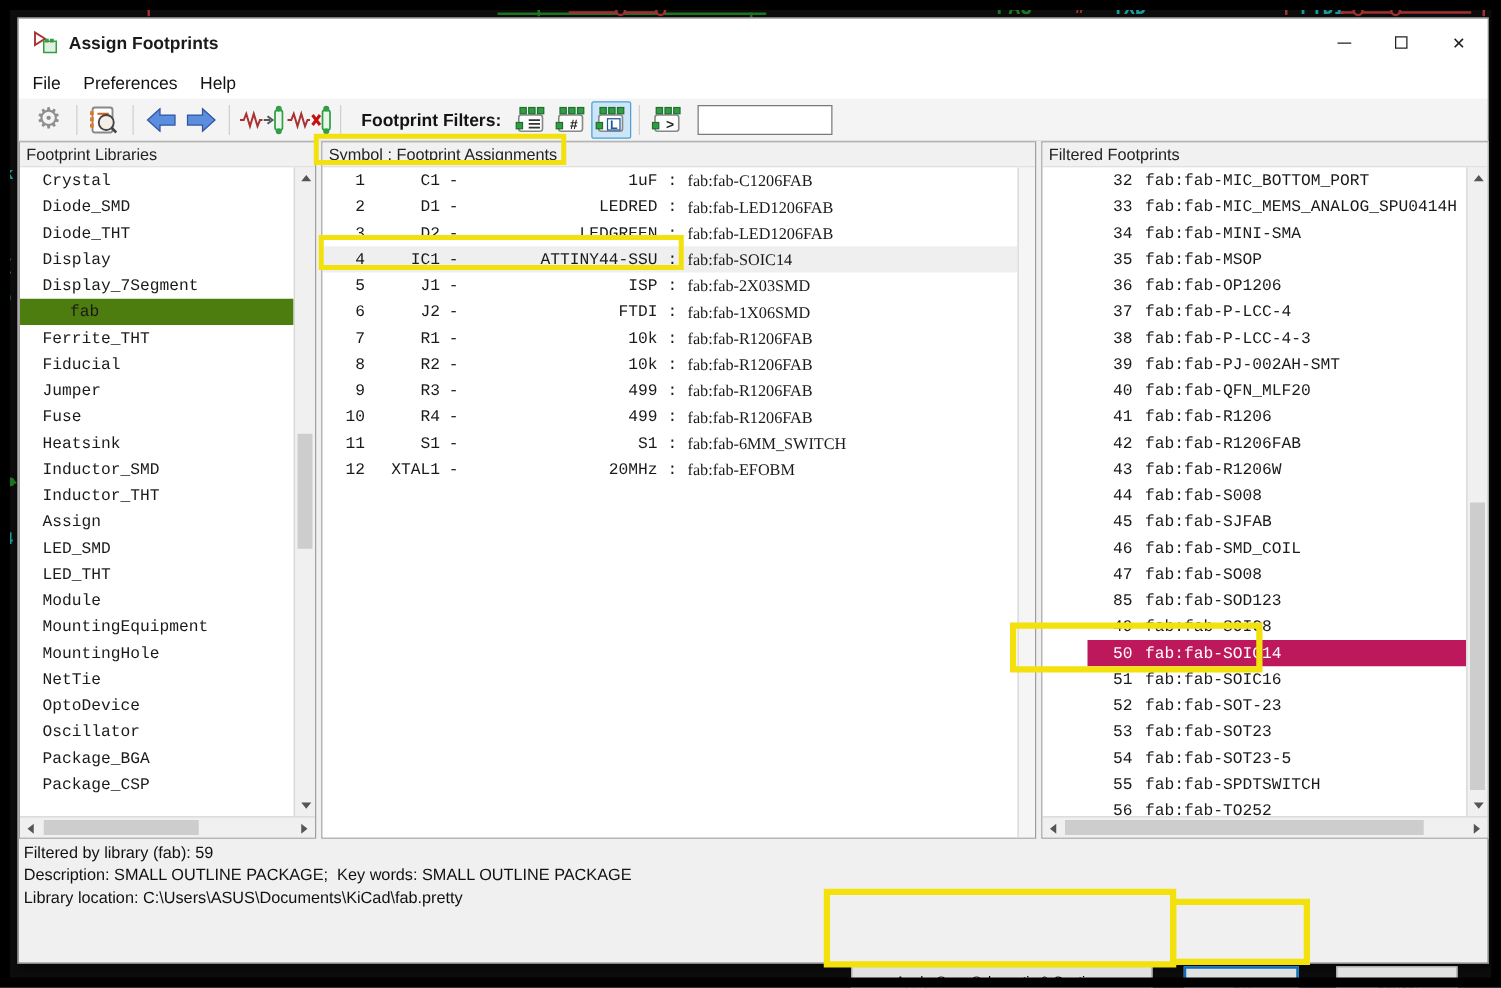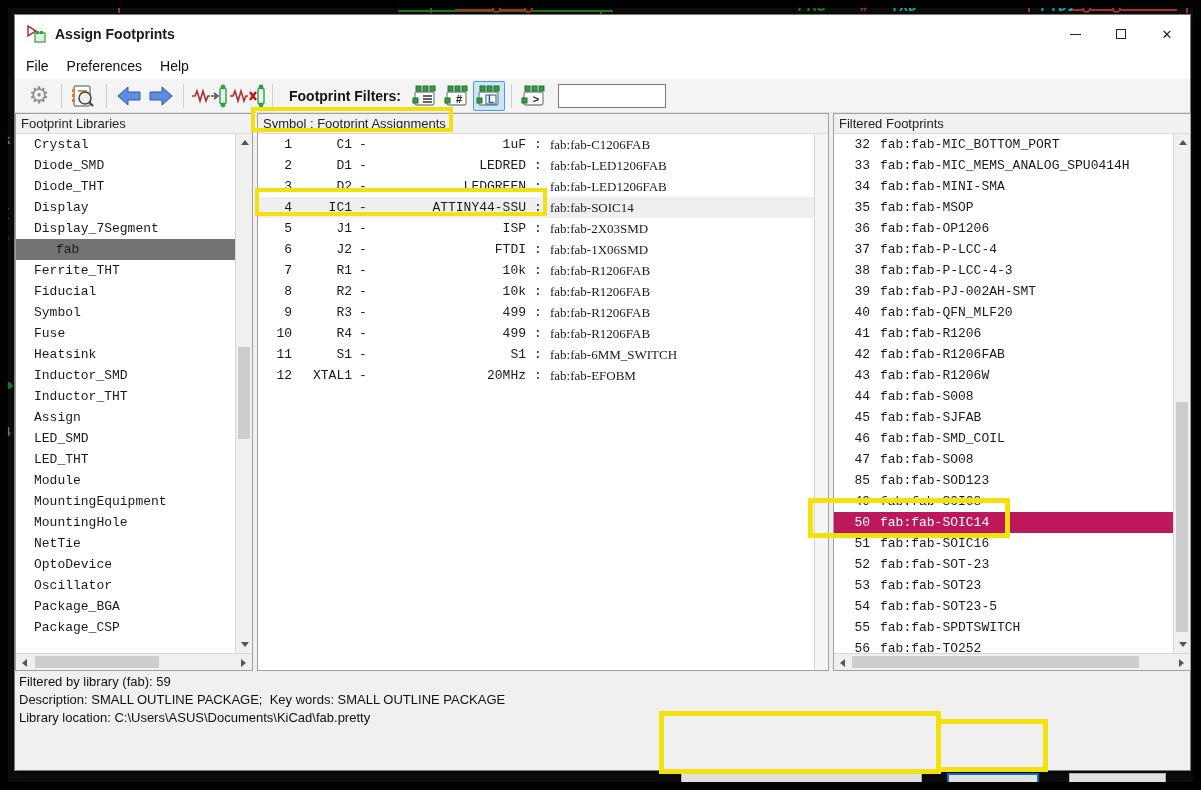--- a/index.html
+++ b/index.html
@@ -46,25 +46,25 @@
   
   .panel{position:absolute;top:98px;height:558px;border:1px solid #9f9f9f;background:#fff;overflow:hidden;}
   .panel-left{left:0;width:238px;}
   .panel-mid{left:242px;width:572px;}
   .panel-right{left:818px;width:358px;}
   .phead{position:absolute;left:0;top:0;right:0;height:20px;background:#f1f1f1;border-bottom:1px solid #dcdcdc;
          font-size:13px;color:#222;padding:2px 0 0 5px;}
   .plist{position:absolute;left:0;top:20px;right:0;bottom:0;overflow:hidden;background:#fff;
          font-family:"Liberation Mono",monospace;font-size:13px;color:#1a1a1a;}
   .panel-left .plist{bottom:17px;right:17px;}
-  .panel-right .plist{bottom:17px;right:17px;}
+  .panel-right .plist{bottom:17px;right:17px;padding-left:36px;}
   .panel-mid .plist{right:14px;}
 
   .lrow{height:21px;line-height:21px;padding-left:18px;white-space:nowrap;}
-  .lrow.hl{background:#737373;padding-left:40px;}
+  .lrow.hl{background:#4d7c0f;padding-left:40px;}
 
   .mrow{display:flex;height:21px;line-height:21px;white-space:pre;}
   .mrow.hl{background:#efefef;}
   .mnum{width:34px;text-align:right;}
   .mref{width:60px;text-align:right;}
   .mdash{width:22px;text-align:center;}
   .mval{width:152px;text-align:right;}
   .mcol{width:24px;text-align:center;}
   .mfp{text-align:left;font-family:Liberation Serif, serif;}
 
@@ -255,21 +255,21 @@
       <div class="phead">Footprint Libraries</div>
       <div class="plist">
           <div class="lrow">Crystal</div>
           <div class="lrow">Diode_SMD</div>
           <div class="lrow">Diode_THT</div>
           <div class="lrow">Display</div>
           <div class="lrow">Display_7Segment</div>
           <div class="lrow hl">fab</div>
           <div class="lrow">Ferrite_THT</div>
           <div class="lrow">Fiducial</div>
-          <div class="lrow">Symbol</div>
+          <div class="lrow">Jumper</div>
           <div class="lrow">Fuse</div>
           <div class="lrow">Heatsink</div>
           <div class="lrow">Inductor_SMD</div>
           <div class="lrow">Inductor_THT</div>
           <div class="lrow">Assign</div>
           <div class="lrow">LED_SMD</div>
           <div class="lrow">LED_THT</div>
           <div class="lrow">Module</div>
           <div class="lrow">MountingEquipment</div>
           <div class="lrow">MountingHole</div>

